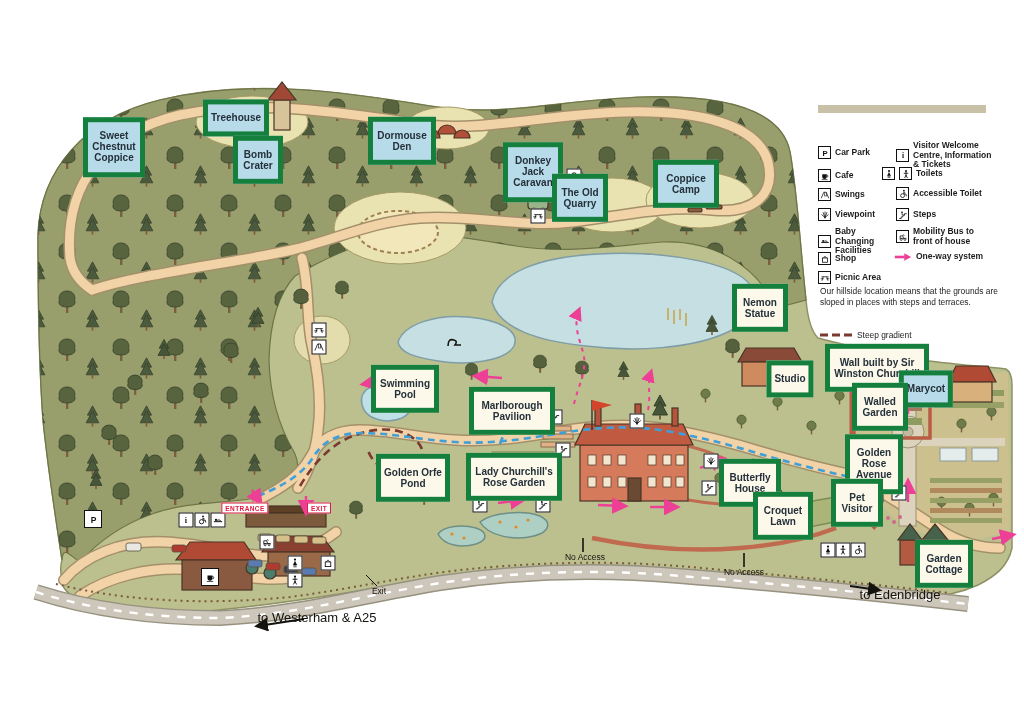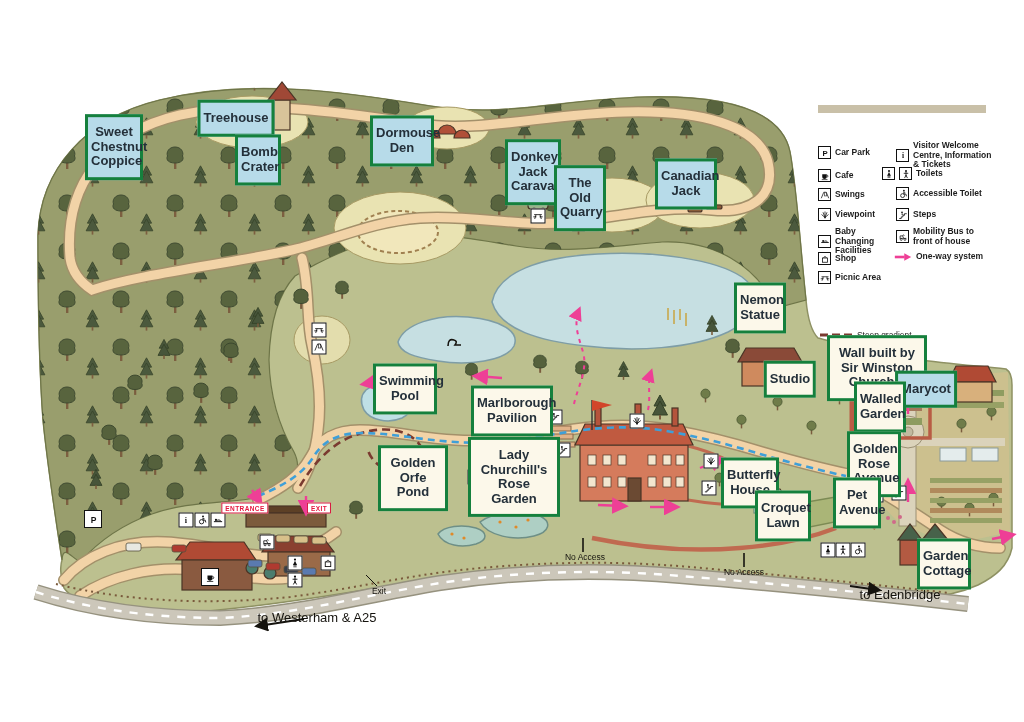--- a/index.html
+++ b/index.html
@@ -1,21 +1,21 @@
 <!DOCTYPE html>
 <html><head>
 <meta charset="utf-8">
 <style>
   html,body{margin:0;padding:0;background:#fff;}
   .stage{position:relative;width:1024px;height:722px;background:#fff;overflow:hidden;
          font-family:"Liberation Sans",sans-serif;}
   .stage svg.terrain{position:absolute;left:0;top:0;}
   
   .plabel{position:absolute;transform:translate(-50%,-50%);background:#fcf8ea;
-    border:3px solid #15803d;color:#24303a;font-size:13px;font-weight:bold;
+    border:5px solid #15803d;color:#24303a;font-size:10px;font-weight:bold;
     text-align:center;line-height:1.12;padding:8px 3px;white-space:normal;z-index:30;}
   .plabel.blue{background:#b7dbe9;}
   .sign{position:absolute;transform:translate(-50%,-50%);background:#fff;
     border:1.2px solid #d5163c;color:#e5173f;font-size:6.5px;font-weight:bold;
     letter-spacing:.4px;padding:1px 3px;z-index:30;}
   .roadtxt{position:absolute;transform:translate(-50%,-50%);color:#15130e;
     font-size:13px;white-space:nowrap;z-index:30;}
   
   .mic{position:absolute;transform:translate(-50%,-50%);width:15px;height:15px;
     background:#fff;border:1.3px solid #111;display:flex;align-items:center;
@@ -430,34 +430,34 @@
   <path stroke-width="1" d="M377 586 L366 575"></path>
 </g>
 </svg>
 
 <div class="plabel blue" style="left:114px;top:147px;width:46px">Sweet Chestnut Coppice</div>
 <div class="plabel blue" style="left:236px;top:118px">Treehouse</div>
 <div class="plabel blue" style="left:258px;top:160px;width:34px">Bomb Crater</div>
 <div class="plabel blue" style="left:402px;top:141px;width:52px">Dormouse Den</div>
 <div class="plabel blue" style="left:533px;top:172px;width:44px">Donkey Jack Caravan</div>
 <div class="plabel blue" style="left:580px;top:198px;width:40px">The Old Quarry</div>
-<div class="plabel blue" style="left:686px;top:184px;width:50px">Canadian Jack</div>
+<div class="plabel blue" style="left:686px;top:184px;width:50px">Coppice Camp</div>
 <div class="plabel" style="left:760px;top:308px;width:40px">Nemon Statue</div>
 <div class="plabel" style="left:790px;top:379px">Studio</div>
 <div class="plabel" style="left:877px;top:368px;width:88px">Wall built by Sir Winston Churchill</div>
 <div class="plabel blue" style="left:926px;top:389px">Marycot</div>
 <div class="plabel" style="left:880px;top:407px;width:40px">Walled Garden</div>
 <div class="plabel" style="left:874px;top:464px;width:42px">Golden Rose Avenue</div>
 <div class="plabel" style="left:405px;top:389px;width:52px">Swimming Pool</div>
 <div class="plabel" style="left:512px;top:411px;width:70px">Marlborough Pavilion</div>
 <div class="plabel" style="left:413px;top:478px;width:58px">Golden Orfe Pond</div>
 <div class="plabel" style="left:514px;top:477px;width:80px">Lady Churchill's Rose Garden</div>
 <div class="plabel" style="left:750px;top:483px;width:46px">Butterfly House</div>
 <div class="plabel" style="left:783px;top:516px;width:44px">Croquet Lawn</div>
-<div class="plabel" style="left:857px;top:503px;width:36px">Pet Avenue</div>
+<div class="plabel" style="left:857px;top:503px;width:36px">Pet Visitor</div>
 <div class="plabel" style="left:944px;top:564px;width:42px">Garden Cottage</div>
 
 <div class="sign" style="left:245px;top:508px">ENTRANCE</div>
 <div class="sign" style="left:319px;top:508px">EXIT</div>
 <div class="roadtxt" style="left:379px;top:591px;font-size:8.5px">Exit</div>
 <div class="roadtxt" style="left:585px;top:557px;font-size:8.5px">No Access</div>
 <div class="roadtxt" style="left:744px;top:572px;font-size:8.5px">No Access</div>
 <div class="roadtxt" style="left:317px;top:617px">to Westerham &amp; A25</div>
 <div class="roadtxt" style="left:900px;top:594px">to Edenbridge</div>
 
@@ -700,20 +700,21 @@
     </div>
 <div class="mk-item" style="left:894px;top:252px">
       <span style="display:inline-flex">
         <svg viewBox="0 0 22 12" style="width:18px;height:10px">
           <use href="#sym-oneway"></use>
         </svg>
       </span>
       <span class="itxt" style="font-weight:bold">One-way system</span>
     </div>
 
+<div class="mk-note" style="left:820px;top:286px">Our hillside location means that the grounds are sloped in places with steps and terraces.</div>
 
 <div class="mk-route" style="left:820px;top:330px">
   <svg width="32" height="6">
         <line x1="0" y1="3" x2="32" y2="3" stroke="#7a3a30" stroke-width="3.2" stroke-dasharray="8 4"></line>
       </svg>
   <span class="rtxt">Steep gradient</span>
 </div>
 
 </div>
 

